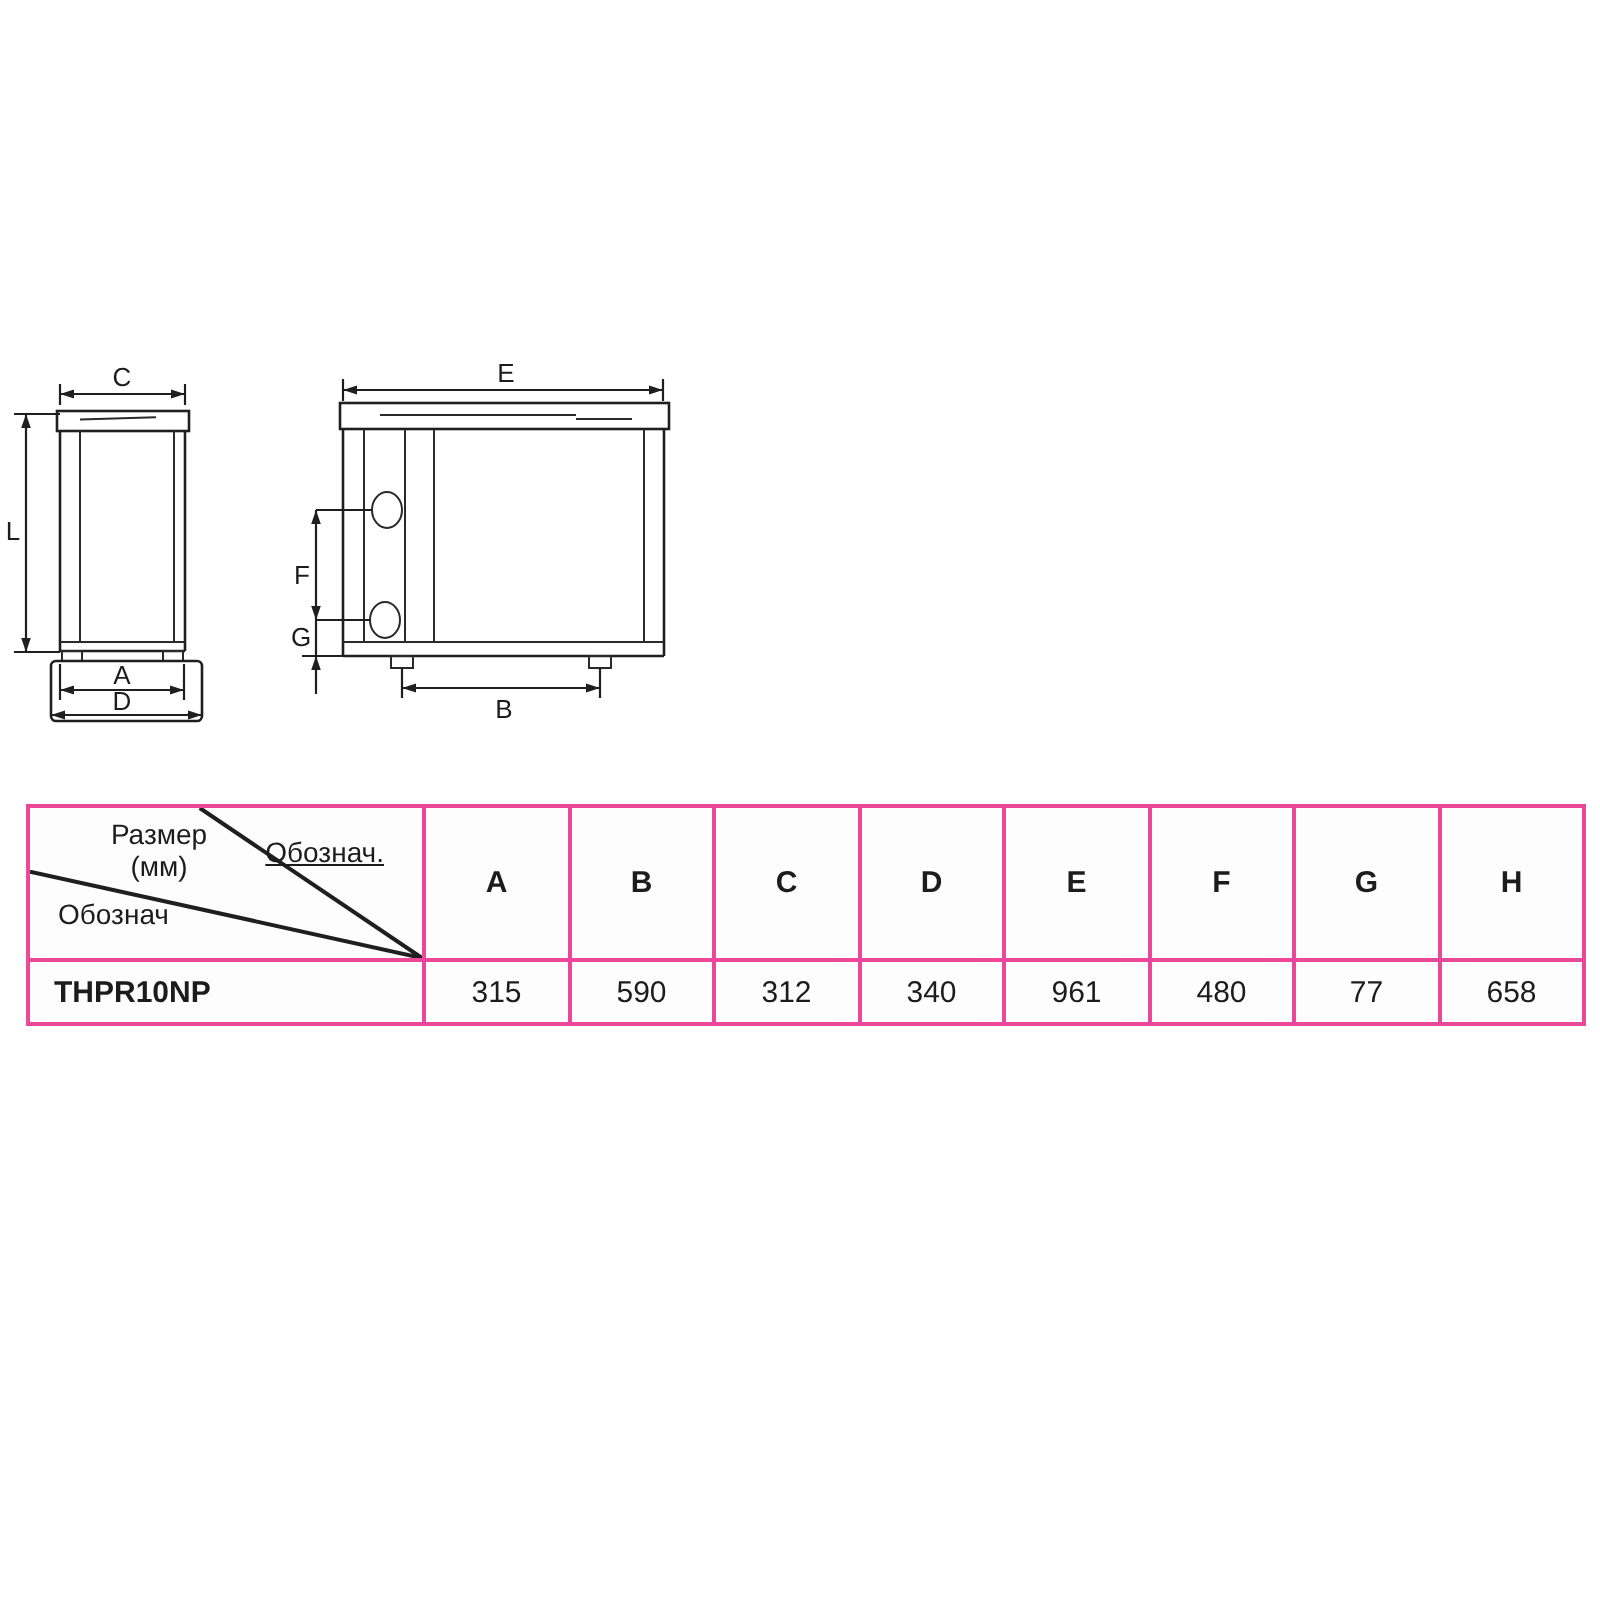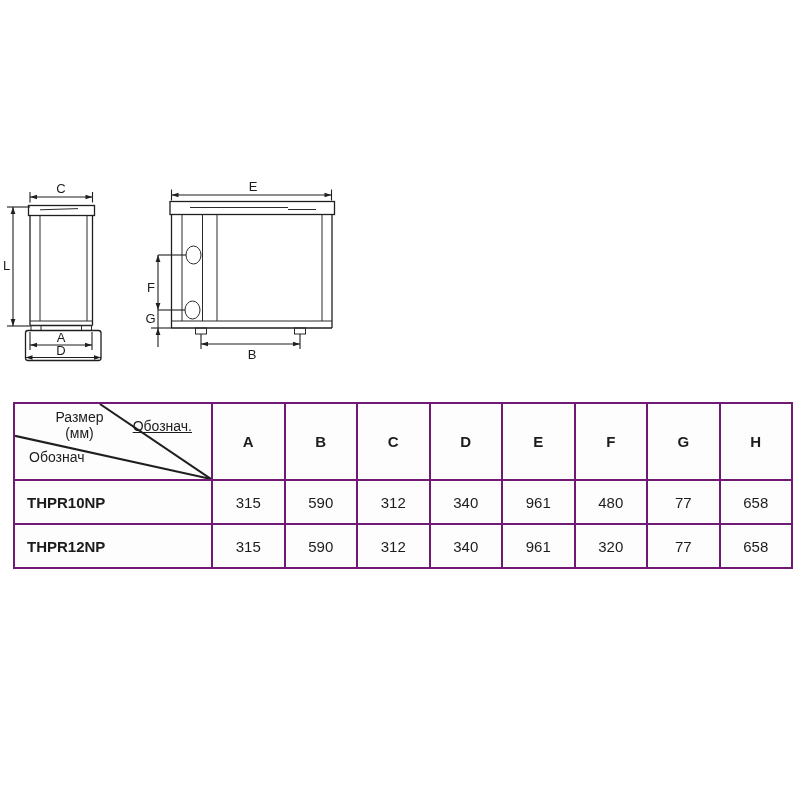--- a/index.html
+++ b/index.html
@@ -21,26 +21,26 @@
     font-size:13px;fill:#1c1c1c;text-anchor:middle;
   }
 
   
   table.dim-table{
     position:absolute;left:13px;top:402px;width:778px;
     border-collapse:collapse;table-layout:fixed;
     background:#fdfdfd;
   }
   .dim-table td,.dim-table th{
-    border:2px solid #701a75;
+    border:2px solid #ec4899;
     font-size:15px;text-align:center;vertical-align:middle;
     padding:0;color:#1c1c1c;
   }
   .dim-table thead tr{height:77px;}
-  .dim-table tbody tr{height:44px;}
+  .dim-table tbody tr{height:32px;}
   .dim-table th.letter{font-weight:bold;font-size:15px;}
   .dim-table td.model{
     text-align:left;padding-left:12px;font-weight:bold;font-size:15px;
   }
   .corner-cell{position:relative;padding:0;}
   .corner-cell svg{position:absolute;left:0;top:0;width:100%;height:100%;}
   .corner-label{position:absolute;font-size:14px;line-height:16px;font-weight:normal;}
   .lbl-size{left:12px;top:5px;width:105px;text-align:center;}
   .lbl-designation{right:19px;top:14px;text-decoration:underline;}
   .lbl-model{left:14px;top:45px;}
@@ -187,26 +187,15 @@
         <td class="model">THPR10NP</td>
         <td>315</td>
         <td>590</td>
         <td>312</td>
         <td>340</td>
         <td>961</td>
         <td>480</td>
         <td>77</td>
         <td>658</td>
       </tr>
-      <tr>
-        <td class="model">THPR12NP</td>
-        <td>315</td>
-        <td>590</td>
-        <td>312</td>
-        <td>340</td>
-        <td>961</td>
-        <td>320</td>
-        <td>77</td>
-        <td>658</td>
-      </tr>
     </tbody>
   </table>
 </div>
 
 </body></html>

